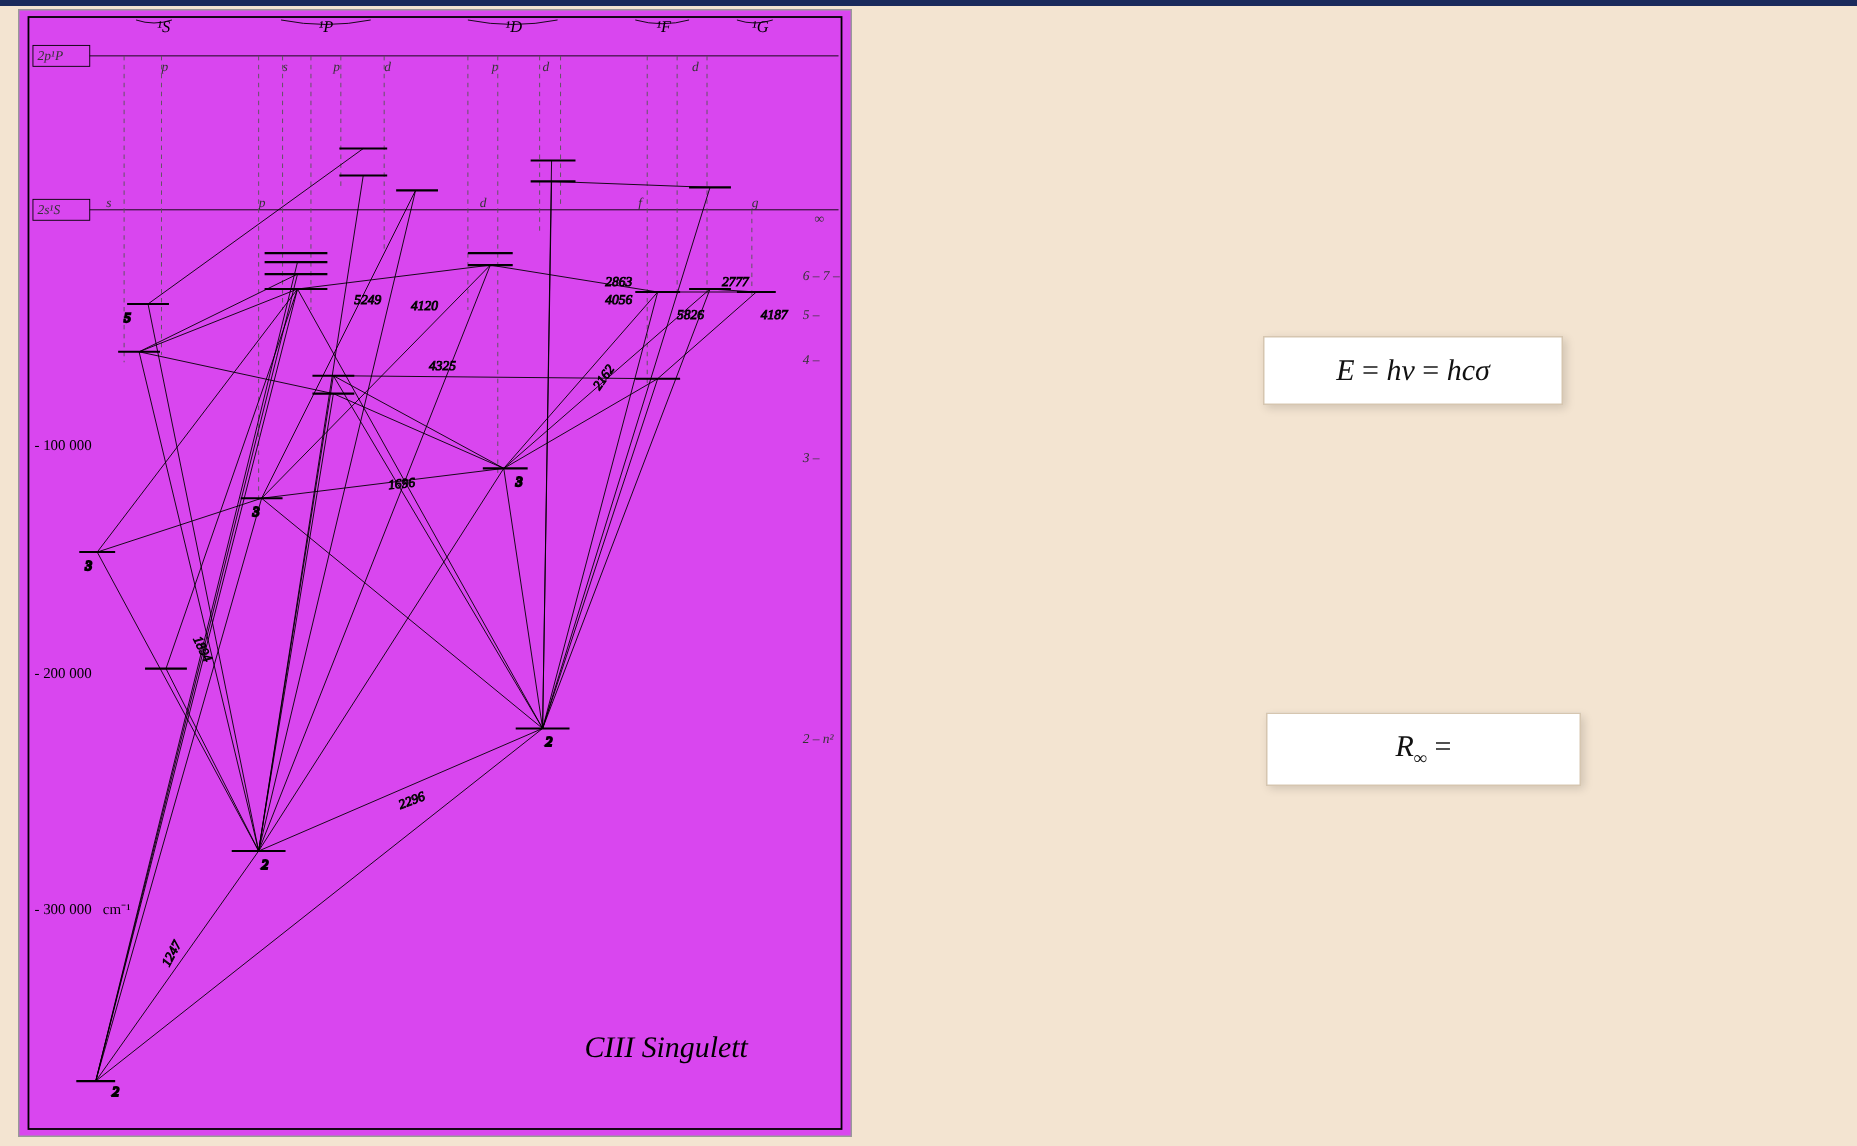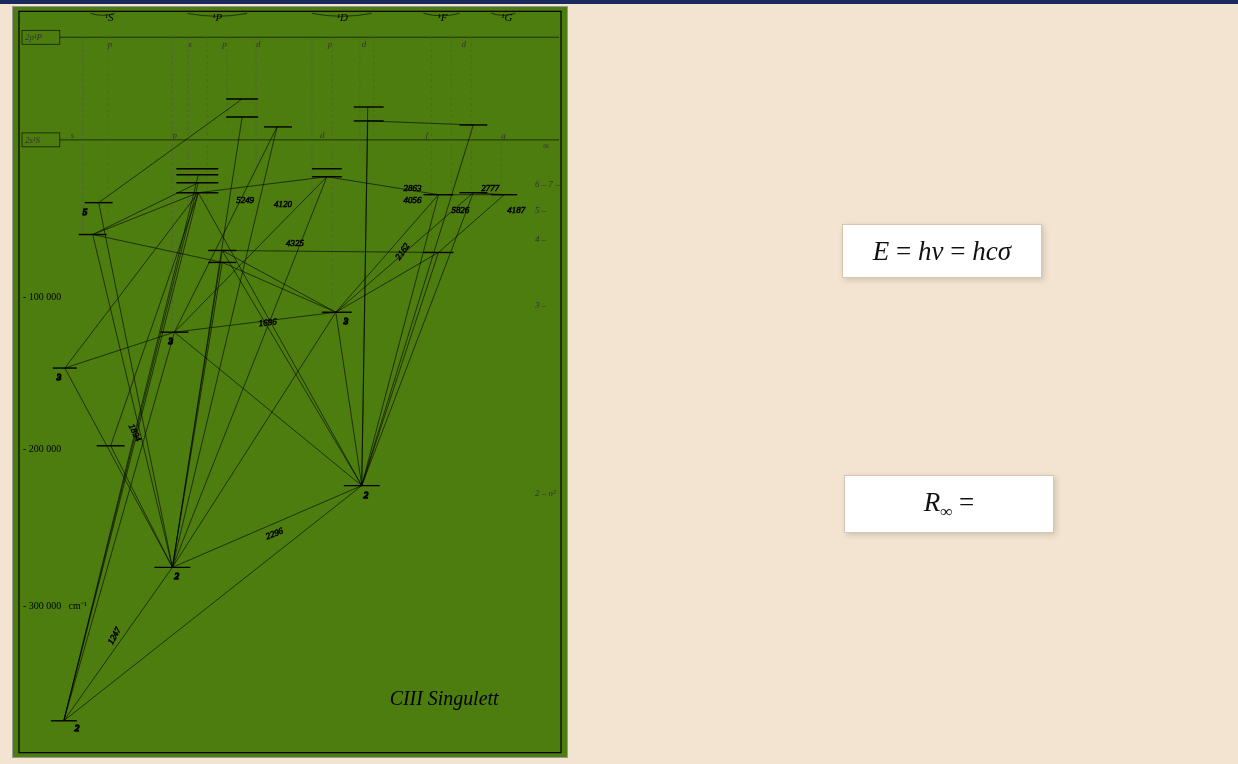--- a/index.html
+++ b/index.html
@@ -1,22 +1,22 @@
 <!DOCTYPE html>
 <html><head>
 <meta charset="utf-8">
 <style>
   html,body{margin:0;padding:0;width:1238px;height:764px;background:#f3e4d1;font-family:Georgia,serif;}
   .slide{position:relative;width:1238px;height:764px;}
   .topbar{position:absolute;top:0;left:0;right:0;height:4px;background:#1a2a5c;}
   .panel{position:absolute;box-sizing:border-box;}
-  .diagram-panel{left:12px;top:6px;width:556px;height:752px;background:#4d7c0f;border:1px solid #999;}
+  .diagram-panel{left:12px;top:6px;width:556px;height:752px;background:#d946ef;border:1px solid #999;}
   .diagram-panel svg{display:block;width:100%;height:100%;}
   .eq-box{background:#fff;border:1px solid #d6c6b0;box-shadow:2px 2px 6px rgba(0,0,0,.15);
-          font-style:italic;font-size:27px;line-height:1.2;color:#111;padding:10px 18px;text-align:center;}
+          font-style:italic;font-size:20px;line-height:1.2;color:#111;padding:10px 18px;text-align:center;}
   .eq1{left:842px;top:224px;width:200px;}
   .eq2{left:844px;top:475px;width:210px;}
   .frac{display:inline-block;vertical-align:middle;text-align:center;}
   .frac .num,.frac .den{display:block;padding:0 4px;}
   .frac .num{border-bottom:1.5px solid #111;}
   sub{font-size:0.62em;font-style:italic;}
   sup{font-size:0.62em;}
   .rm{font-style:normal;}
 </style>
 </head>

